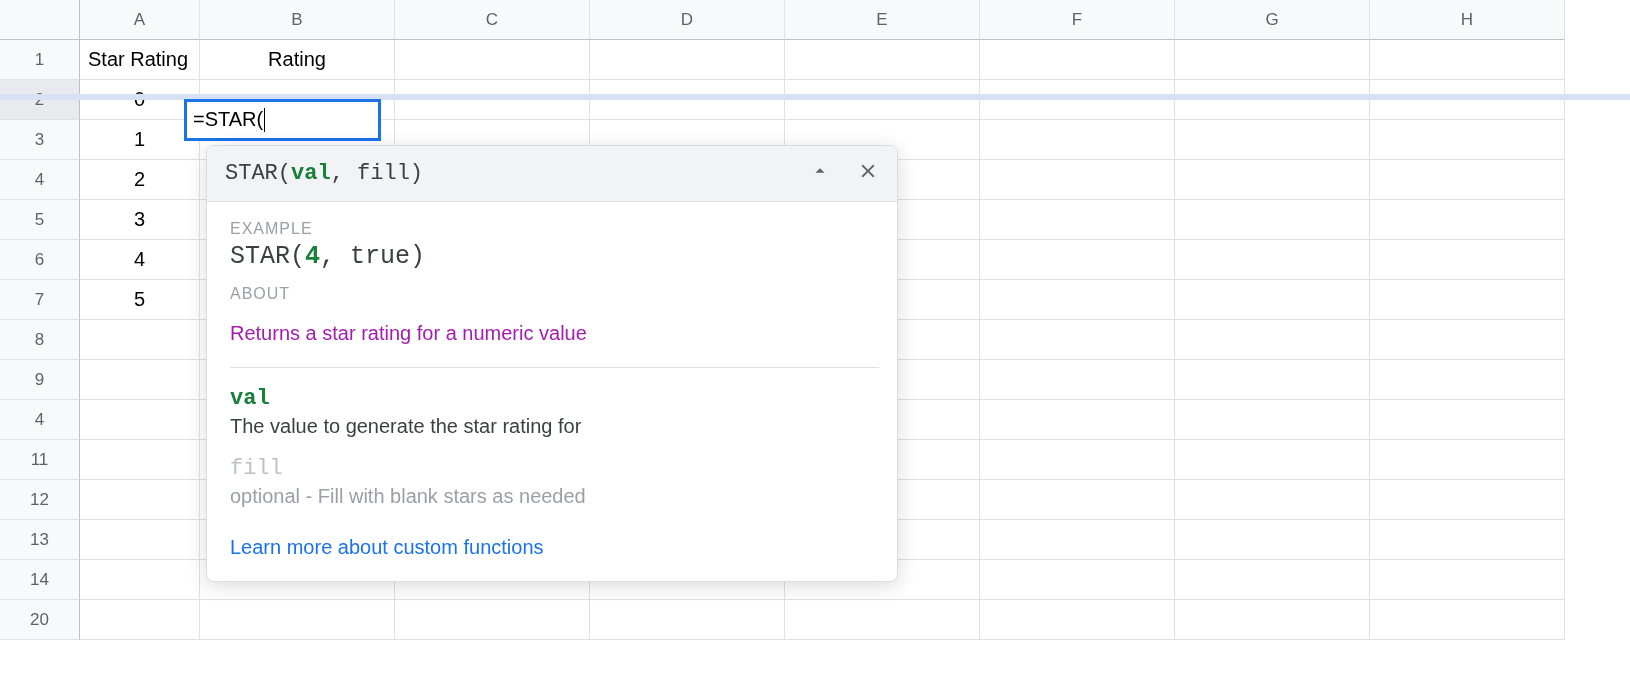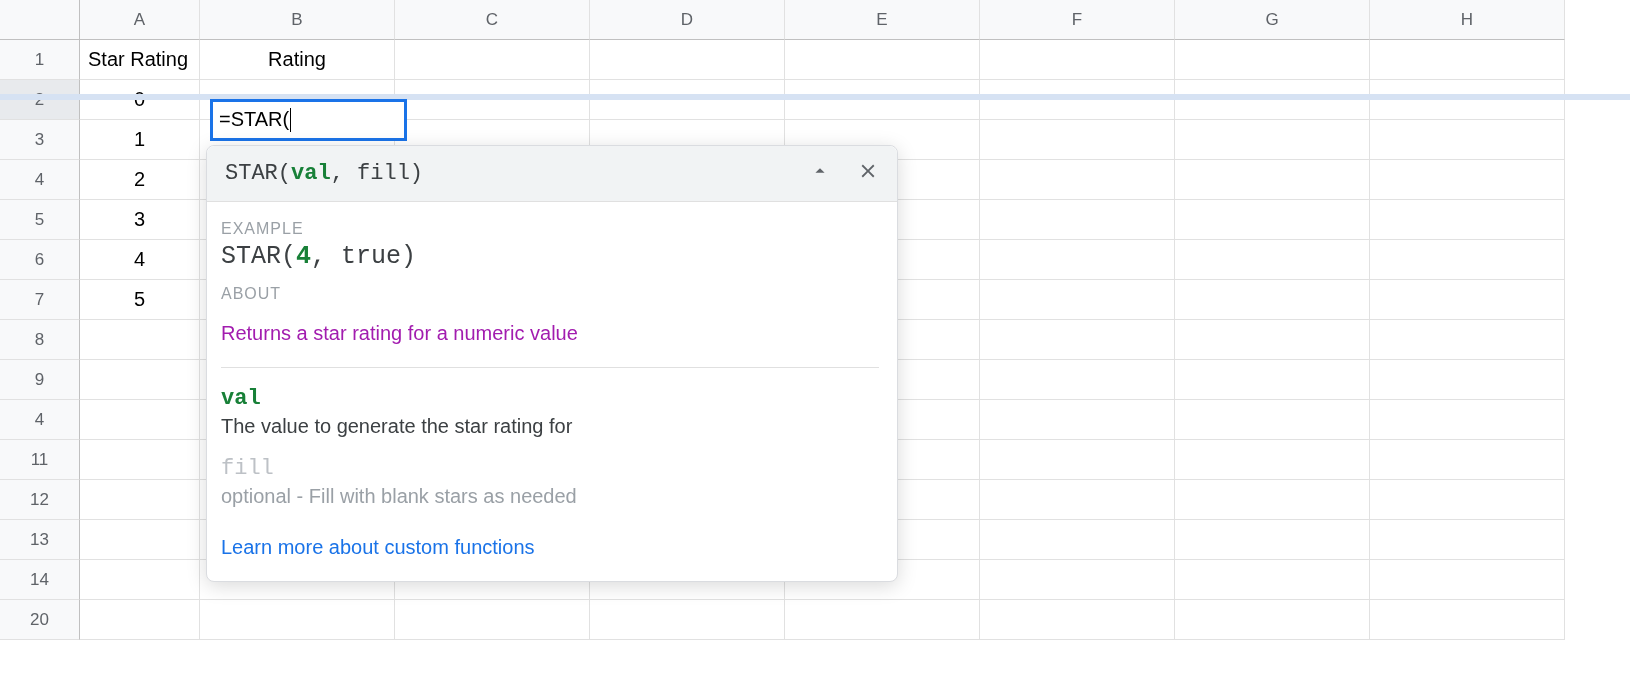--- a/index.html
+++ b/index.html
@@ -46,21 +46,21 @@
       color: #000;
       background: #fff;
     }
     .cell.center { justify-content: center; }
     .cell.left { justify-content: flex-start; }
     .hdr-selected-row {
       background: #e8eaed;
     }
     .active-cell-wrap {
       position: absolute;
-      left: 210px; 
+      left: 184px; 
       top: 99px;   
       width: 197px;
       height: 42px;
       border: 3px solid #1a73e8;
       background: #fff;
       display: flex;
       align-items: center;
       padding: 0 6px;
       font-size: 20px;
       font-family: Arial, sans-serif;
@@ -123,21 +123,21 @@
       gap: 26px;
       align-items: center;
     }
     .tooltip-icons svg {
       width: 22px;
       height: 22px;
       fill: #5f6368;
       cursor: pointer;
     }
     .tooltip-body {
-      padding: 18px 18px 22px 14px;
+      padding: 18px 18px 22px 23px;
     }
     .section-label {
       color: #9aa0a6;
       font-size: 16px;
       letter-spacing: 1px;
       margin-bottom: 4px;
     }
     .example-code {
       font-family: "Consolas","Courier New",monospace;
       font-size: 25px;

